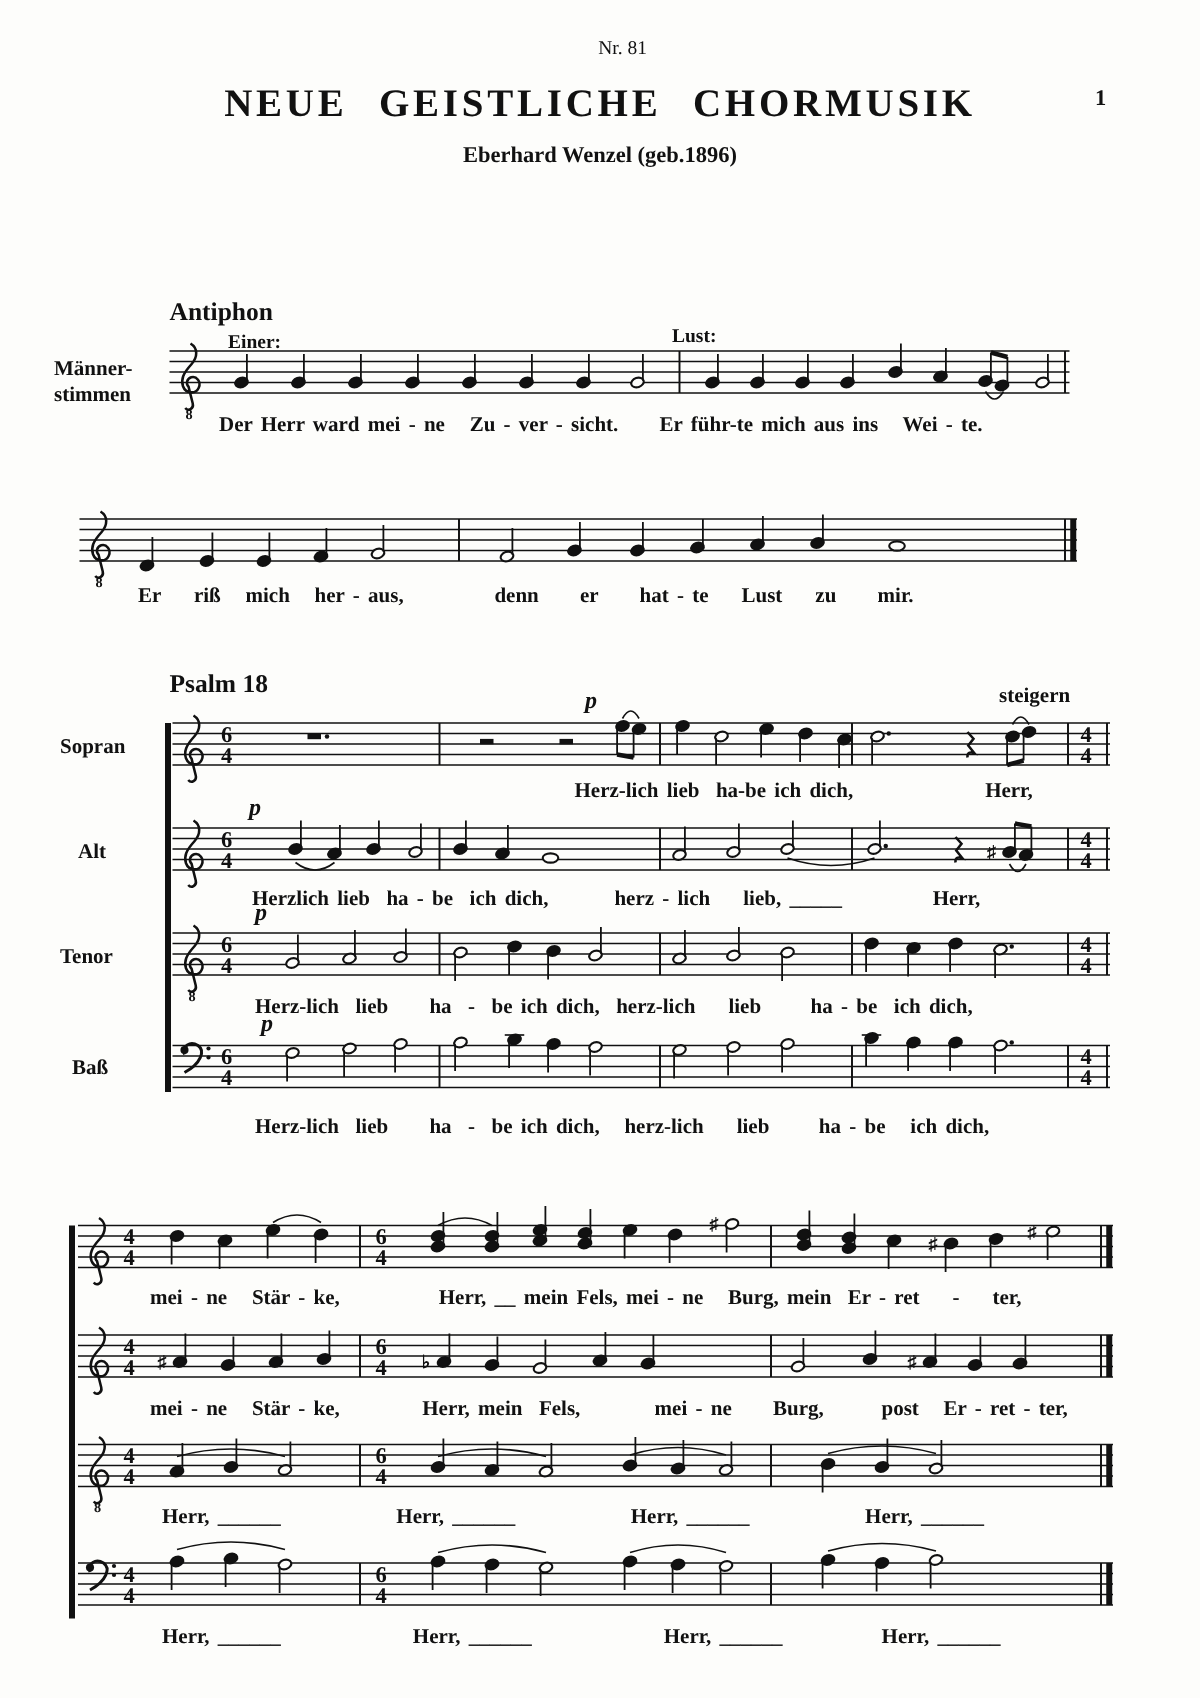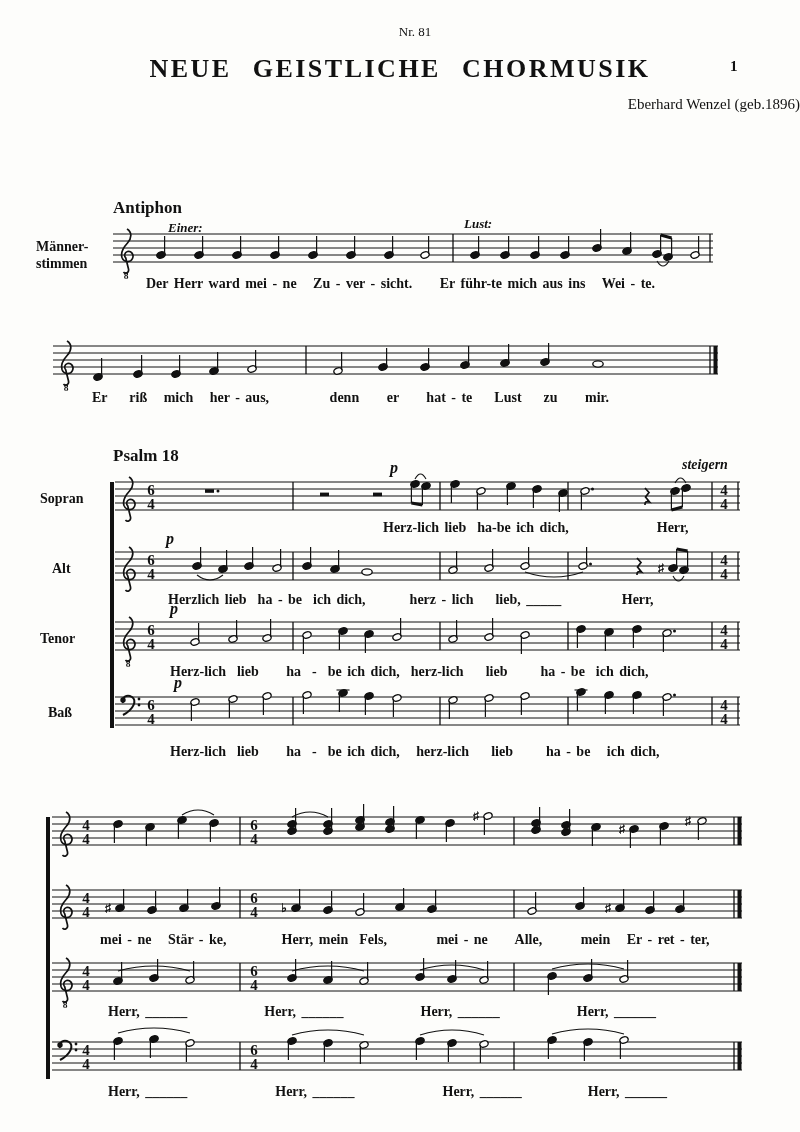--- a/index.html
+++ b/index.html
@@ -2,25 +2,25 @@
 <html><head>
 <meta charset="utf-8">
 <style>
   html,body{margin:0;padding:0;background:#888;}
   #page{position:relative;width:800px;height:1132px;background:#fdfdfb;color:#111;
         font-family:"Liberation Serif", serif;overflow:hidden;}
   .abs{position:absolute;}
   .ctr{left:0;width:800px;text-align:center;}
   .title{font-size:26px;letter-spacing:2.5px;word-spacing:12px;font-weight:bold;}
   .nr{font-size:13px;margin-left:15px;}
-  .composer{font-size:15px;font-weight:normal;text-align:right;}
+  .composer{font-size:15px;font-weight:bold;}
   .subtitle{font-size:19px;font-weight:bold;}
   .heading{font-size:17px;font-weight:bold;}
   .vlabel{font-size:14px;font-weight:bold;line-height:17px;}
-  .marking{font-size:13px;font-weight:bold;font-style:italic;margin-left:16px;}
+  .marking{font-size:13px;font-weight:bold;}
   .dyn{font-size:16px;font-weight:bold;font-style:italic;}
   .lyr{font-size:14px;font-weight:bold;white-space:pre;word-spacing:2px;}
   .pageno{font-size:15px;font-weight:bold;}
   svg.staff{position:absolute;overflow:visible;}
   .sysbar{background:#111;}
 </style>
 </head>
 <body>
 
 <div id="page">
@@ -393,20 +393,21 @@
       <text x="636" y="16" text-anchor="middle" font-family="&quot;Liberation Serif&quot;,serif" font-size="12" font-weight="bold" fill="#111">♯</text>
       <ellipse cx="650" cy="12" rx="4.3" ry="3.1" transform="rotate(-18 650 12)" fill="#fdfdfb" stroke="#111" stroke-width="1.4"></ellipse>
       <line x1="646.4" y1="13.2" x2="646.4" y2="31" stroke="#111" stroke-width="1.2"></line>
       <line x1="188" y1="8" x2="188" y2="36" stroke="#111" stroke-width="1.3"></line>
       <line x1="462" y1="8" x2="462" y2="36" stroke="#111" stroke-width="1.3"></line>
       <line x1="682" y1="8" x2="682" y2="36" stroke="#111" stroke-width="1.3"></line>
       <rect x="685.5" y="8" width="4" height="28" fill="#111"></rect>
       <path d="M 130 6 Q 146 -4 162 6" stroke="#111" stroke-width="1.1" fill="none"></path>
       <path d="M 240 8 Q 258 -2 276 8" stroke="#111" stroke-width="1.1" fill="none"></path>
     </svg>
+  <div class="abs lyr" style="left:100px;top:858px">mei - ne   Stär - ke,            Herr, __ mein Fels, mei - ne   Burg, mein  Er - ret    -    ter,</div>
 
   <svg class="staff" id="c2" style="left:52px;top:882px" width="690" height="56">
       <line x1="0" y1="8" x2="690" y2="8" stroke="#111" stroke-width="1"></line>
       <line x1="0" y1="15" x2="690" y2="15" stroke="#111" stroke-width="1"></line>
       <line x1="0" y1="22" x2="690" y2="22" stroke="#111" stroke-width="1"></line>
       <line x1="0" y1="29" x2="690" y2="29" stroke="#111" stroke-width="1"></line>
       <line x1="0" y1="36" x2="690" y2="36" stroke="#111" stroke-width="1"></line>
       <path d="M 14 3 C 19 6 19 12 14.5 17 C 9 23 7.5 27 9 31.5 C 10.8 36.5 17.5 37 19.5 32.5 C 21.3 28.5 18 24.5 14.5 25.5 C 11.5 26.4 10.8 30 12.7 31.8 L 15.5 43 C 16.3 46.5 12.5 48.5 10.5 46" stroke="#111" stroke-width="1.7" fill="none"></path>
       <text x="34" y="20.5" text-anchor="middle" font-family="&quot;Liberation Serif&quot;,serif" font-size="15" font-weight="bold" fill="#111">4</text>
       <text x="34" y="34.5" text-anchor="middle" font-family="&quot;Liberation Serif&quot;,serif" font-size="15" font-weight="bold" fill="#111">4</text>
@@ -441,21 +442,21 @@
       <line x1="571.6" y1="24.8" x2="571.6" y2="7" stroke="#111" stroke-width="1.2"></line>
       <ellipse cx="598" cy="28" rx="4.3" ry="3.1" transform="rotate(-18 598 28)" fill="#111" stroke="#111" stroke-width="1.4"></ellipse>
       <line x1="601.6" y1="26.8" x2="601.6" y2="9" stroke="#111" stroke-width="1.2"></line>
       <ellipse cx="628" cy="27" rx="4.3" ry="3.1" transform="rotate(-18 628 27)" fill="#111" stroke="#111" stroke-width="1.4"></ellipse>
       <line x1="631.6" y1="25.8" x2="631.6" y2="8" stroke="#111" stroke-width="1.2"></line>
       <line x1="188" y1="8" x2="188" y2="36" stroke="#111" stroke-width="1.3"></line>
       <line x1="462" y1="8" x2="462" y2="36" stroke="#111" stroke-width="1.3"></line>
       <line x1="682" y1="8" x2="682" y2="36" stroke="#111" stroke-width="1.3"></line>
       <rect x="685.5" y="8" width="4" height="28" fill="#111"></rect>
     </svg>
-  <div class="abs lyr" style="left:100px;top:932px">mei - ne   Stär - ke,          Herr, mein  Fels,         mei - ne     Alle,       mein   Er - ret - ter,</div>
+  <div class="abs lyr" style="left:100px;top:932px">mei - ne   Stär - ke,          Herr, mein  Fels,         mei - ne     Burg,       post   Er - ret - ter,</div>
 
   <svg class="staff" id="c3" style="left:52px;top:955px" width="690" height="56">
       <line x1="0" y1="8" x2="690" y2="8" stroke="#111" stroke-width="1"></line>
       <line x1="0" y1="15" x2="690" y2="15" stroke="#111" stroke-width="1"></line>
       <line x1="0" y1="22" x2="690" y2="22" stroke="#111" stroke-width="1"></line>
       <line x1="0" y1="29" x2="690" y2="29" stroke="#111" stroke-width="1"></line>
       <line x1="0" y1="36" x2="690" y2="36" stroke="#111" stroke-width="1"></line>
       <path d="M 14 3 C 19 6 19 12 14.5 17 C 9 23 7.5 27 9 31.5 C 10.8 36.5 17.5 37 19.5 32.5 C 21.3 28.5 18 24.5 14.5 25.5 C 11.5 26.4 10.8 30 12.7 31.8 L 15.5 43 C 16.3 46.5 12.5 48.5 10.5 46" stroke="#111" stroke-width="1.7" fill="none"></path>
       <text x="13" y="53" text-anchor="middle" font-family="&quot;Liberation Serif&quot;,serif" font-size="9.5" font-weight="bold" fill="#111">8</text>
       <text x="34" y="20.5" text-anchor="middle" font-family="&quot;Liberation Serif&quot;,serif" font-size="15" font-weight="bold" fill="#111">4</text>

